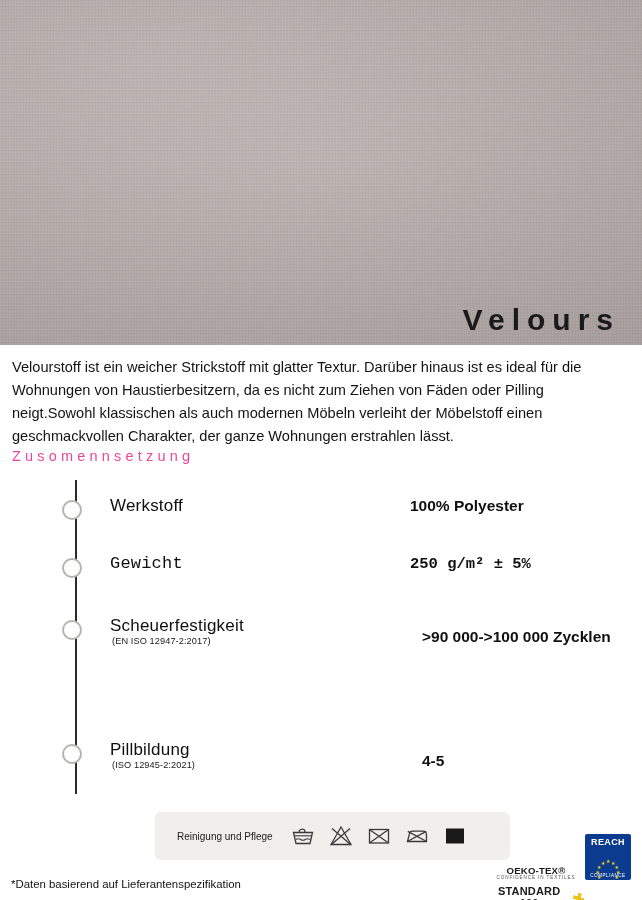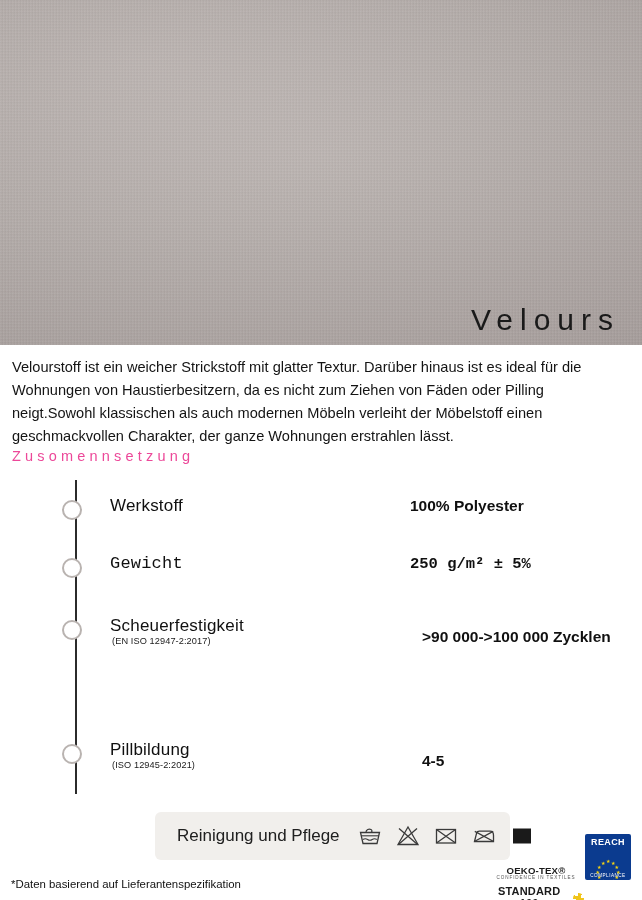--- a/index.html
+++ b/index.html
@@ -39,21 +39,21 @@
     inset: 0;
     background: radial-gradient(120% 100% at 50% 45%, rgba(255,255,255,0.07) 0%, rgba(0,0,0,0.06) 100%);
   }
   .hero-title {
     position: absolute;
     right: 22px;
     bottom: 8px;
     font-size: 30px;
     letter-spacing: 7px;
     color: #1a1a1a;
-    font-weight: 400;
+    font-weight: 700;
   }
 
   
   .desc {
     position: absolute;
     left: 12px;
     top: 356px;
     width: 618px;
     font-size: 14.6px;
     line-height: 1.58;
@@ -138,21 +138,21 @@
     left: 155px;
     top: 812px;
     width: 355px;
     height: 48px;
     background: #f1efec;
     border-radius: 6px;
     display: flex;
     align-items: center;
   }
   .care-label {
-    font-size: 17px;
+    font-size: 10px;
     color: #202020;
     margin-left: 22px;
     margin-right: 18px;
     white-space: nowrap;
   }
   .care-icons {
     display: flex;
     align-items: center;
     gap: 14px;
   }

